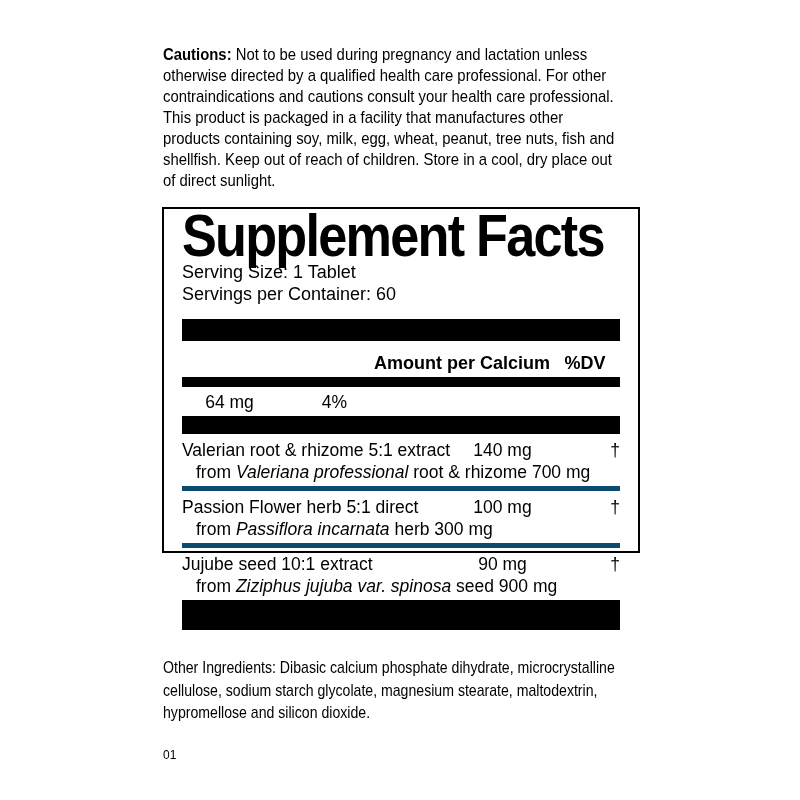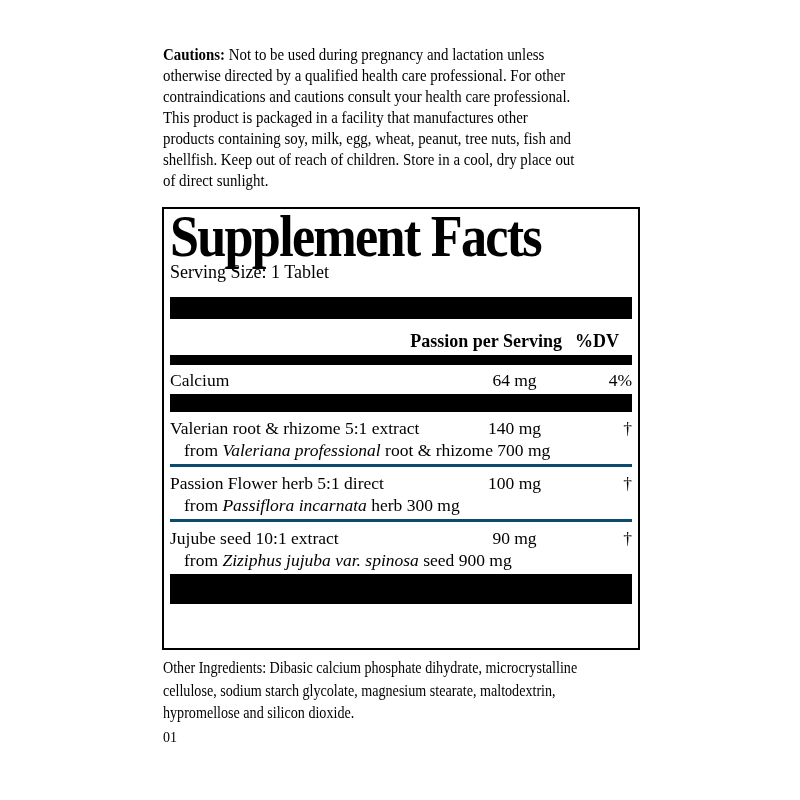--- a/index.html
+++ b/index.html
@@ -1,31 +1,31 @@
 <!DOCTYPE html>
 <html><head>
 <meta charset="utf-8">
 <style>
   * { margin:0; padding:0; box-sizing:border-box; }
   html,body { width:800px; height:800px; background:#ffffff; }
   body { font-family:"Liberation Sans","DejaVu Sans",sans-serif; color:#000; }
-  .page { position:relative; width:800px; height:800px; overflow:hidden; background:#fff;font-family:Liberation Serif, serif; }
+  .page { position:relative; width:800px; height:800px; overflow:hidden; background:#fff; }
 
   
   .cautions {
     position:absolute; left:163px; top:44px; width:580px;
     font-size:17px; line-height:21px; white-space:pre-line;
     transform:scaleX(0.875); transform-origin:left top;
   }
   .cautions .lead { font-weight:bold; }
 
   
   .sf {
-    position:absolute; left:162px; top:207px; width:478px; height:443px;
-    border:2px solid #000; padding:0 6px; background:#fff;
+    position:absolute; left:162px; top:207px; width:478px; height:346px;
+    border:2px solid #000; padding:0 18px; background:#fff;
   }
   .sf-title { margin-top:2px; height:50px; overflow:visible; }
   .sf-title span {
     display:inline-block; font-size:60px; font-weight:bold;
     letter-spacing:-2px; line-height:50px; white-space:nowrap;
     transform:scaleX(0.87); transform-origin:left top;
   }
   .sf-line { font-size:18px; line-height:22px; }
   .bar { background:#000; }
   .bar-top { height:22px; margin-top:14px; }
@@ -38,33 +38,33 @@
   .hrow .h-amt { font-weight:bold; font-size:18px; line-height:21px; text-align:right; }
   .hrow .h-dv { width:70px; font-weight:bold; font-size:18px; line-height:21px; text-align:center; }
 
   .rowline { display:flex; font-size:17.5px; line-height:22px; }
   .rowline .name { flex:1; }
   .rowline .amt { width:95px; text-align:center; }
   .rowline .dv { width:70px; text-align:right; }
 
   .calcium { padding:4px 0 3px; }
 
-  .irow { padding:5px 0 3px; border-bottom:3px solid #0c4a6e; }
+  .irow { padding:5px 0 3px; border-bottom:5px solid #0c4a6e; }
   .irow.last { border-bottom:none; }
   .isub { padding-left:14px; font-size:17.5px; line-height:22px; }
   .latin { font-style:italic; }
 
   .footnote { padding-top:6px; font-size:17.5px; line-height:21px; }
 
   .other {
     position:absolute; left:163px; top:657px; width:640px;
     font-size:17px; line-height:22.5px; white-space:pre-line;
     transform:scaleX(0.83); transform-origin:left top;
   }
-  .pagecode { position:absolute; left:163px; top:727px; font-size:14px; line-height:21px; }
+  .pagecode { position:absolute; left:163px; top:745px; font-size:12px; line-height:21px; }
 </style>
 </head>
 <body>
 
 <div class="page">
 
   <p class="cautions"><span class="lead">Cautions:</span><span> Not to be used during pregnancy and lactation unless
 otherwise directed by a qualified health care professional. For other
 contraindications and cautions consult your health care professional.
 This product is packaged in a facility that manufactures other
@@ -72,33 +72,33 @@
 shellfish. Keep out of reach of children. Store in a cool, dry place out
 of direct sunlight.</span></p>
 
   <div class="sf">
 
     <div class="sf-title">
       <span>Supplement Facts</span>
     </div>
 
     <div class="sf-line">Serving Size: 1 Tablet</div>
+    <div class="sf-line">Servings per Container: 60</div>
 
     <div class="bar bar-top"></div>
 
     <div class="hrow">
       <span class="spacer"></span>
-      <span class="h-amt">Passion per Serving</span>
+      <span class="h-amt">Amount per Calcium</span>
       <span class="h-dv">%DV</span>
     </div>
 
     <div class="bar bar-thin"></div>
 
     <div class="rowline calcium">
-      <span class="name">Calcium</span>
       <span class="amt">64 mg</span>
       <span class="dv">4%</span>
     </div>
 
     <div class="bar bar-mid"></div>
 
     <div class="irow">
       <div class="rowline">
         <span class="name">Valerian root &amp; rhizome 5:1 extract</span>
         <span class="amt">140 mg</span>

